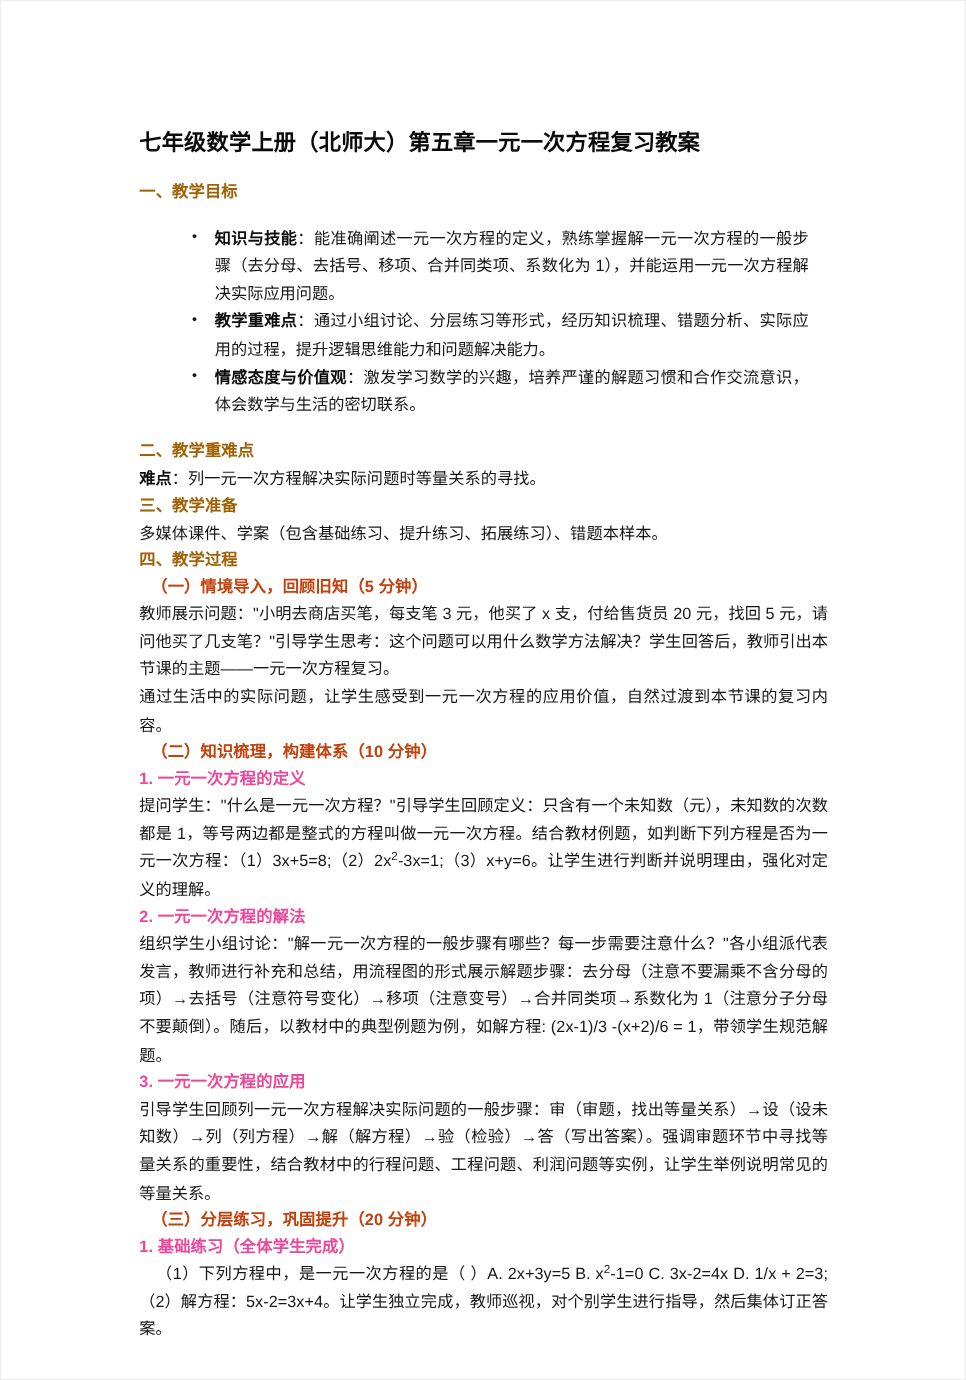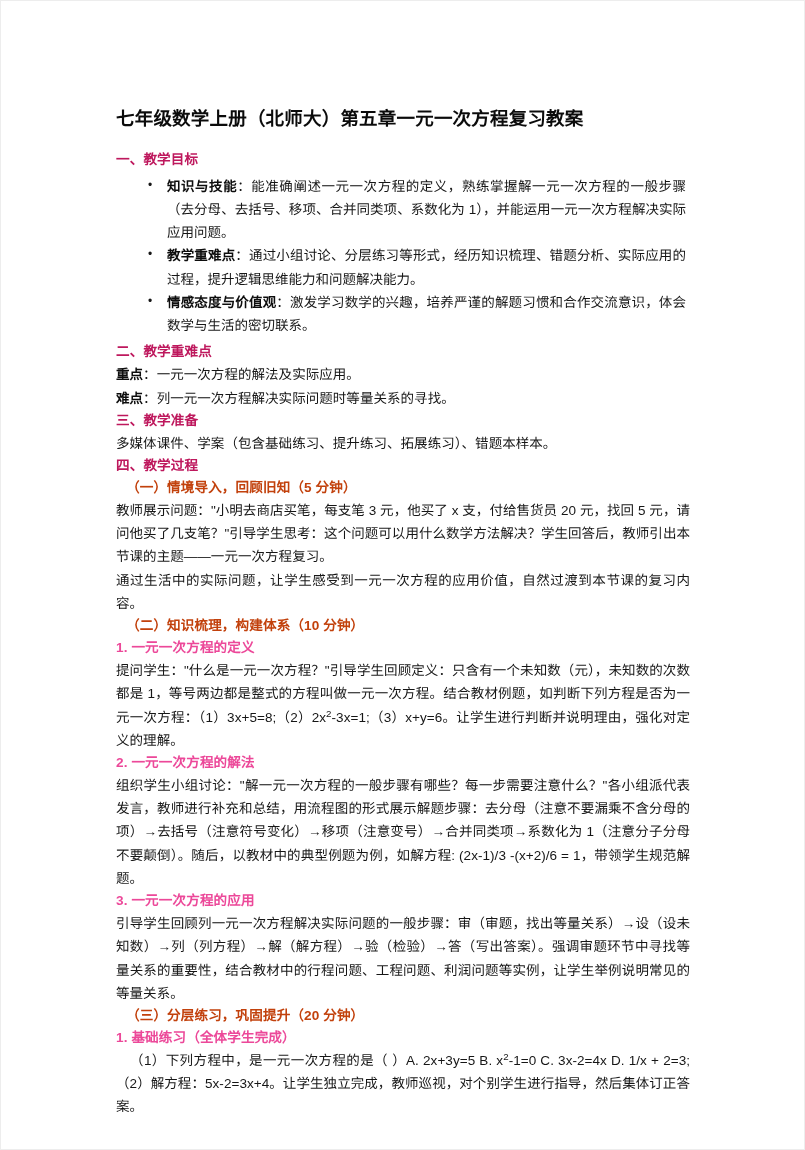--- a/index.html
+++ b/index.html
@@ -33,21 +33,21 @@
     font-weight: bold;
     color: #0b0b0b;
     text-align: left;
     letter-spacing: 0.2px;
     margin: 0 0 16px 0;
     line-height: 1.5;
   }
   .h-sec {
     font-size: 13.6px;
     font-weight: bold;
-    color: #be185d;
+    color: #a16207;
     margin: 0;
     line-height: 1.62;
     letter-spacing: 0.1px;
   }
   .h-sub {
     font-size: 13.6px;
     font-weight: bold;
     color: #c2410c;
     margin: 0;
     line-height: 1.62;
@@ -74,21 +74,21 @@
   p.body.indent {
     text-indent: 14px;
   }
   .lead {
     font-weight: bold;
     color: #0d0d0d;
   }
   
   ul.goals {
     list-style: none;
-    margin: 4px;
+    margin: 16px;
     padding: 0;
   }
   ul.goals > li {
     position: relative;
     font-size: 13.5px;
     color: #161616;
     line-height: 1.72;
     padding-left: 47px;
     margin: 0;
     text-align: justify;
@@ -116,21 +116,20 @@
     <div class="h-sec">一、教学目标</div>
 
     <ul class="goals">
       <li><span class="lead">知识与技能</span><span>：</span><span>能准确阐述一元一次方程的定义，熟练掌握解一元一次方程的一般步骤（去分母、去括号、移项、合并同类项、系数化为 1），并能运用一元一次方程解决实际应用问题。</span></li>
       <li><span class="lead">教学重难点</span><span>：</span><span>通过小组讨论、分层练习等形式，经历知识梳理、错题分析、实际应用的过程，提升逻辑思维能力和问题解决能力。</span></li>
       <li><span class="lead">情感态度与价值观</span><span>：</span><span>激发学习数学的兴趣，培养严谨的解题习惯和合作交流意识，体会数学与生活的密切联系。</span></li>
     </ul>
 
     <div class="h-sec">二、教学重难点</div>
 
-    <p class="body"><span class="lead">重点</span><span>：</span><span>一元一次方程的解法及实际应用。</span></p>
 
     <p class="body"><span class="lead">难点</span><span>：</span><span>列一元一次方程解决实际问题时等量关系的寻找。</span></p>
 
     <div class="h-sec">三、教学准备</div>
     <p class="body">多媒体课件、学案（包含基础练习、提升练习、拓展练习）、错题本样本。</p>
 
     <div class="h-sec">四、教学过程</div>
 
     <div class="h-sub">（一）情境导入，回顾旧知（5 分钟）</div>
     <p class="body">教师展示问题："小明去商店买笔，每支笔 3 元，他买了 x 支，付给售货员 20 元，找回 5 元，请问他买了几支笔？"引导学生思考：这个问题可以用什么数学方法解决？学生回答后，教师引出本节课的主题——一元一次方程复习。</p>

